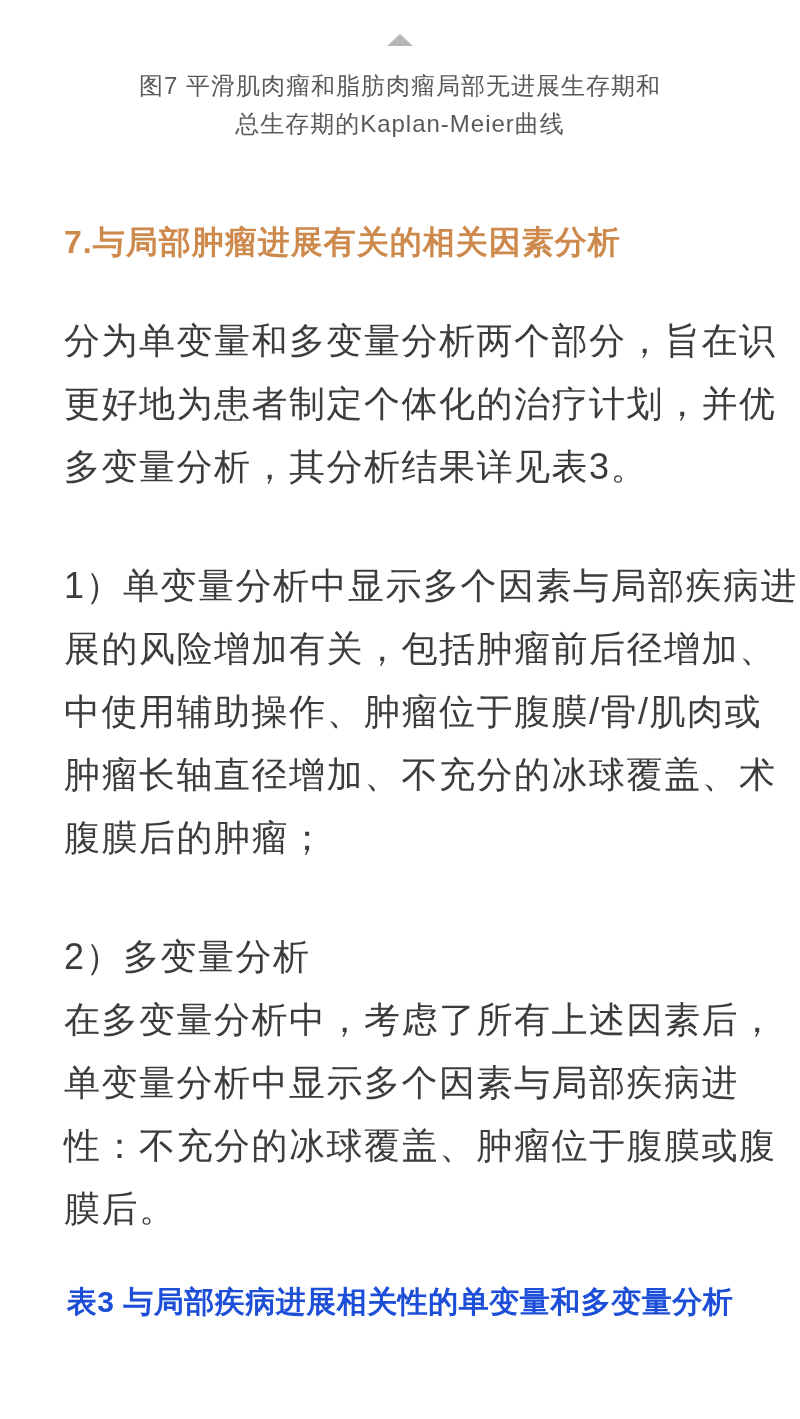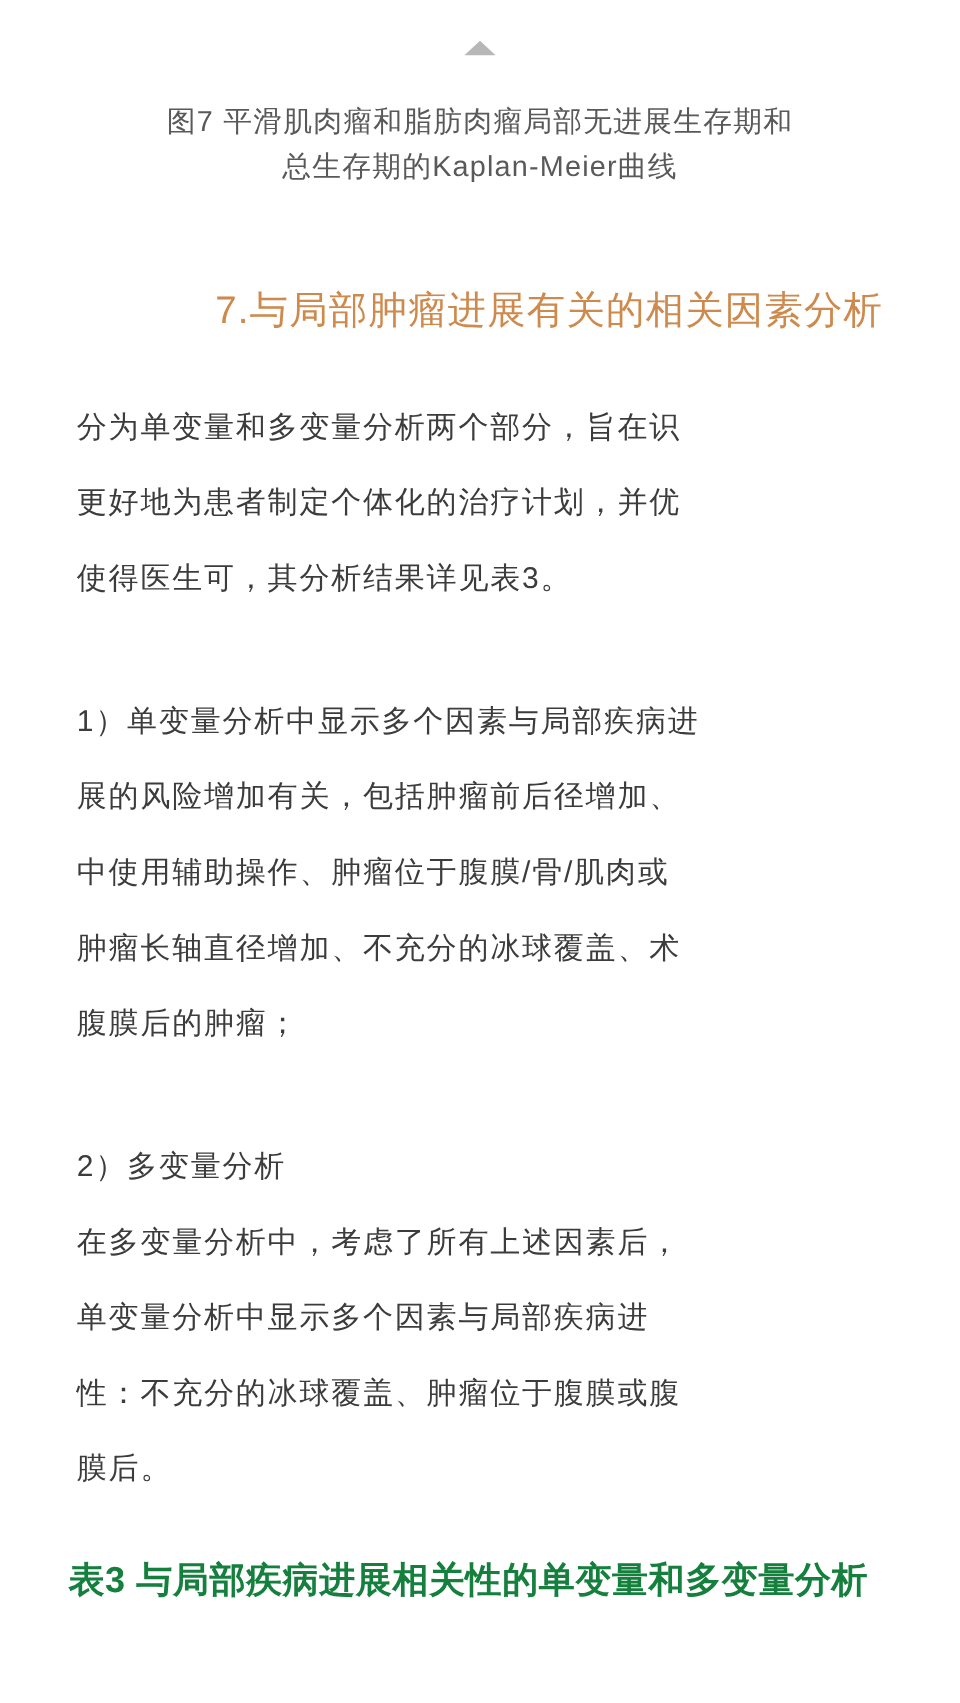--- a/index.html
+++ b/index.html
@@ -27,56 +27,55 @@
   }
   .triangle {
     display: inline-block;
     width: 0;
     height: 0;
     border-left: 13px solid transparent;
     border-right: 13px solid transparent;
     border-bottom: 12px solid #b7b7b7;
   }
   .figure-caption {
-    margin-top: 36px;
+    margin-top: 20px;
     text-align: center;
     color: #595959;
     font-size: 24px;
     line-height: 38px;
     letter-spacing: 1px;
   }
   .section-heading {
     margin: 76px 7px 0 7px;
     color: #ce8a4c;
     font-size: 32px;
-    font-weight: 400;
+    font-weight: 700;
     line-height: 46px;
     letter-spacing: 1px;
-    text-align: right;
   }
   .paragraph {
     margin: 0 7px;
     color: #3c3c3c;
-    font-size: 25px;
+    font-size: 36px;
     line-height: 63px;
     letter-spacing: 1.5px;
   }
   .paragraph.first {
     margin-top: 44px;
   }
   .paragraph.spaced {
     margin-top: 56px;
   }
   .body-line {
     white-space: nowrap;
   }
   .table-caption {
     margin-top: 40px;
-    text-align: left;
-    color: #15803d;
+    text-align: center;
+    color: #1d4ed8;
     font-size: 30px;
     font-weight: 700;
     line-height: 44px;
     letter-spacing: 0.5px;
   }
 </style>
 </head>
 <body>
 
 <div class="page">
@@ -88,21 +87,21 @@
   <div class="figure-caption">
     <div class="caption-line">图7  平滑肌肉瘤和脂肪肉瘤局部无进展生存期和</div>
     <div class="caption-line">总生存期的Kaplan-Meier曲线</div>
   </div>
 
   <h2 class="section-heading">7.与局部肿瘤进展有关的相关因素分析</h2>
 
   <div class="paragraph first">
     <div class="body-line">分为单变量和多变量分析两个部分，旨在识</div>
     <div class="body-line">更好地为患者制定个体化的治疗计划，并优</div>
-    <div class="body-line">使得医生可，其分析结果详见表3。</div>
+    <div class="body-line">多变量分析，其分析结果详见表3。</div>
   </div>
 
   <div class="paragraph spaced">
     <div class="body-line">1）单变量分析中显示多个因素与局部疾病进</div>
     <div class="body-line">展的风险增加有关，包括肿瘤前后径增加、</div>
     <div class="body-line">中使用辅助操作、肿瘤位于腹膜/骨/肌肉或</div>
     <div class="body-line">肿瘤长轴直径增加、不充分的冰球覆盖、术</div>
     <div class="body-line">腹膜后的肿瘤；</div>
   </div>
 

